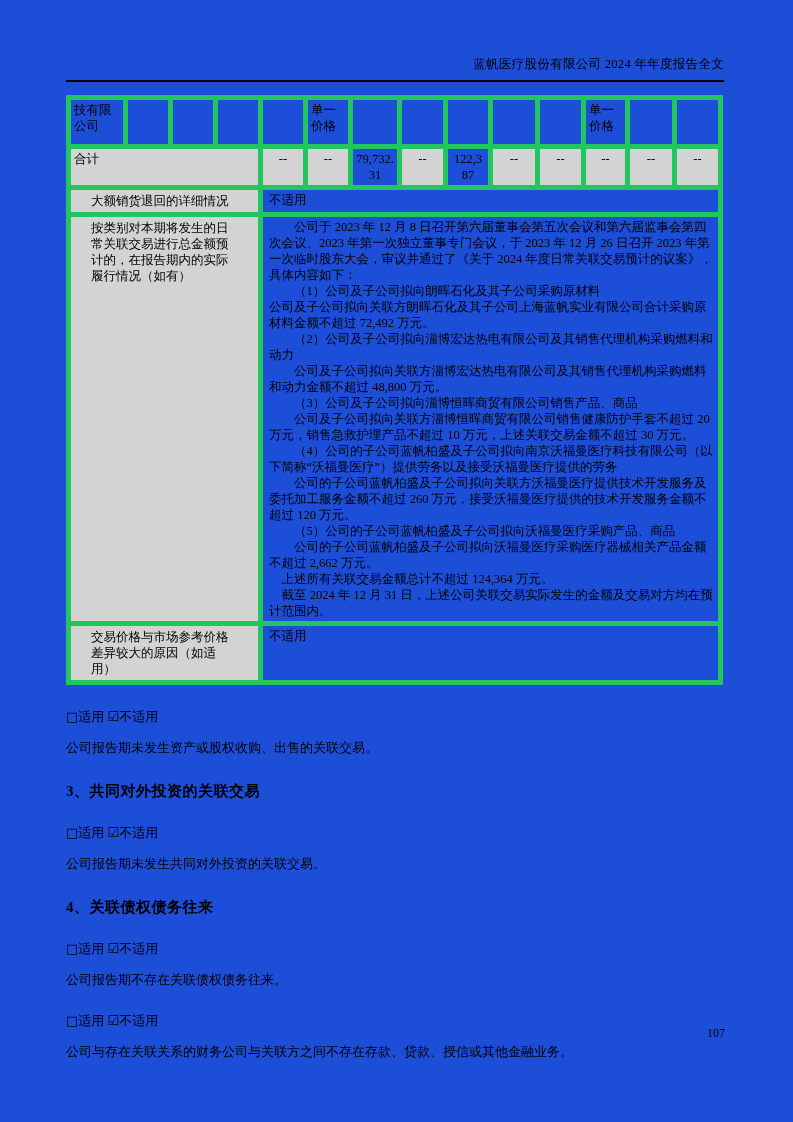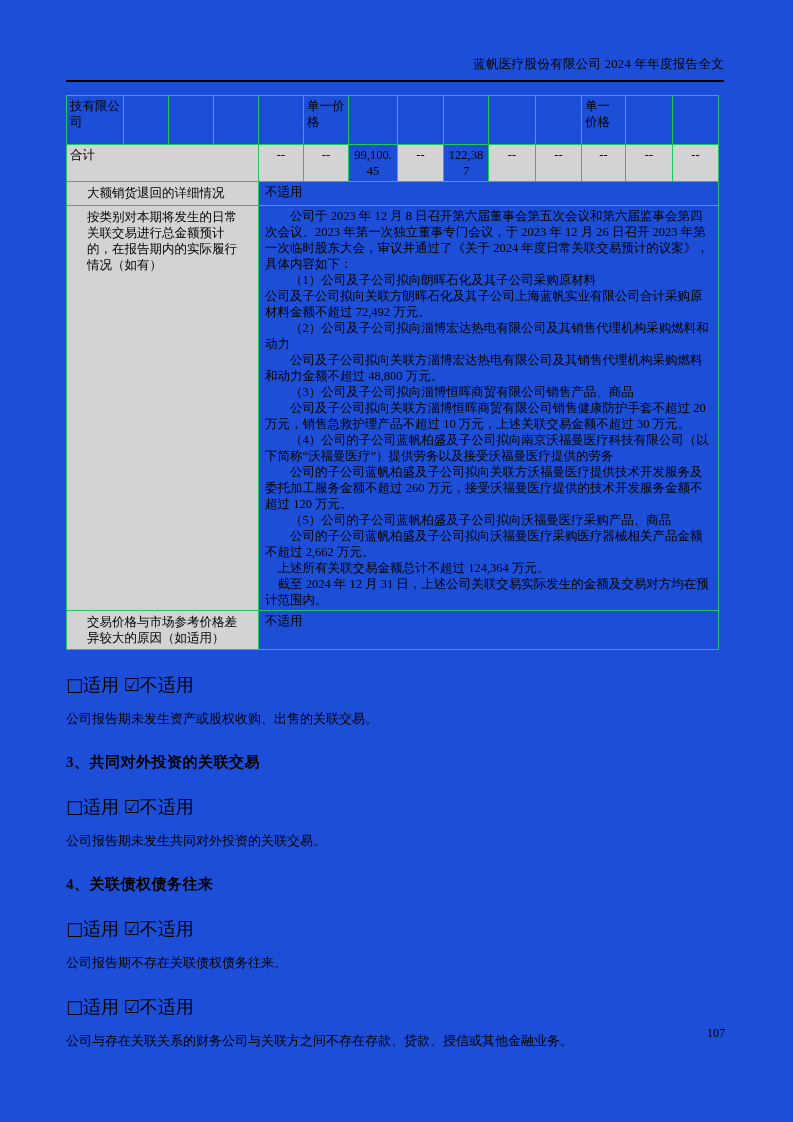--- a/index.html
+++ b/index.html
@@ -17,21 +17,21 @@
   .header-rule{ height:2px; background:#000; margin-top:7px; }
 
   table.main{
     border-collapse:collapse;
     table-layout:fixed;
     width:652px;
     margin-top:13px;
     font-size:12.5px;
   }
   table.main td{
-    border:1px solid #22c55e;
+    border:5px solid #22c55e;
     padding:2px 3px;
     vertical-align:top;
     line-height:16px;
     overflow:hidden;
   }
   td.grey{ background:#d3d3d3; }
   td.center{ text-align:center; vertical-align:middle; }
   td.vmid{ vertical-align:middle; }
   td.num{ word-break:break-all; }
   .detail-cell{ padding:2px 5px 2px 6px !important; }
@@ -40,21 +40,21 @@
   .ind1{ text-indent:1em; }
   .ind0{ text-indent:0; }
   .label-cell{ padding:3px 20px !important; }
 
   .section-heading{
     font-weight:bold;
     font-size:15px;
     margin:25px 0 0 0;
     letter-spacing:.5px;
   }
-  .applicable-line{ margin-top:23px; font-size:18px; }
+  .applicable-line{ margin-top:23px; font-size:13px; }
   .applicable-line .box{ font-family:"DejaVu Sans",sans-serif; }
   .section-body{ margin-top:13px; font-size:13px; }
 
   .page-number{
     position:absolute;
     right:68px; top:1026px;
     font-size:12px;
   }
 </style>
 </head>
@@ -98,21 +98,21 @@
       <td></td>
       <td>单一价格</td>
       <td></td>
       <td></td>
     </tr>
 
     <tr style="height:31px;">
       <td colspan="4" class="grey vmid">合计</td>
       <td class="grey center">--</td>
       <td class="grey center">--</td>
-      <td class="center num">99,100.45</td>
+      <td class="center num">79,732.31</td>
       <td class="grey center">--</td>
       <td class="center num">122,387</td>
       <td class="grey center">--</td>
       <td class="grey center">--</td>
       <td class="grey center">--</td>
       <td class="grey center">--</td>
       <td class="grey center">--</td>
     </tr>
 
     <tr style="height:24px;">

